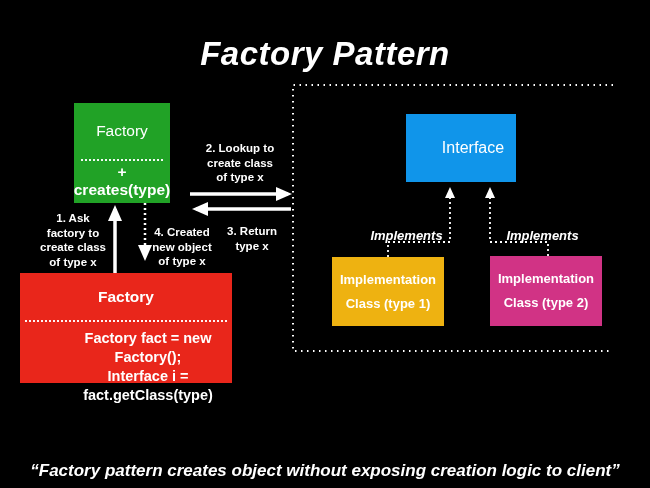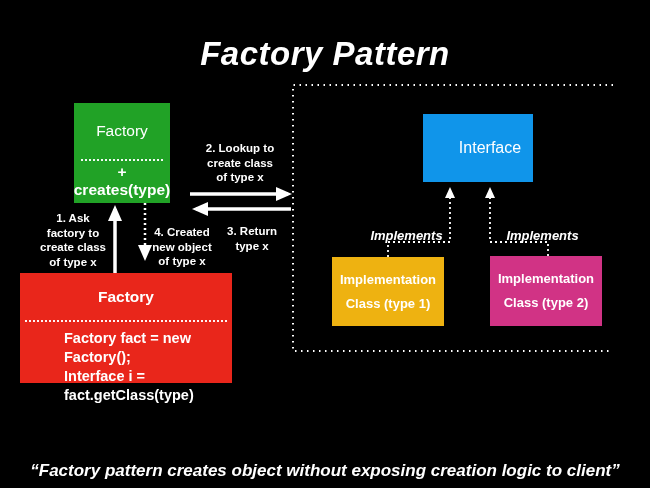--- a/index.html
+++ b/index.html
@@ -19,42 +19,42 @@
     margin-top:11px;
   }
   .overlay{position:absolute;left:0;top:0;pointer-events:none;}
   .node{
     position:absolute;
     color:#fff;font-weight:700;text-align:center;
     box-sizing:border-box;
   }
   .node-factory{left:74px;top:103px;width:96px;height:100px;background:#21a226;}
   .node-client{left:20px;top:273px;width:212px;height:110px;background:#e9261b;}
-  .node-interface{left:423px;top:114px;width:110px;height:68px;background:#1095ea;
+  .node-interface{left:406px;top:114px;width:110px;height:68px;background:#1095ea;
     display:flex;align-items:center;justify-content:center;font-size:16px;font-weight:400;padding-left:24px;}
   .node-impl1{left:332px;top:257px;width:112px;height:69px;background:#eeb211;}
   .node-impl2{left:490px;top:256px;width:112px;height:70px;background:#d13385;}
   .impl-label{
     display:flex;align-items:center;justify-content:center;
     width:100%;height:100%;
     font-size:13px;line-height:24px;font-weight:700;
     white-space:pre-line;
   }
   .factory-title{height:56px;display:flex;align-items:center;justify-content:center;
     font-size:15.5px;font-weight:400;}
   .factory-sep{border-top:2px dotted rgba(255,255,255,.95);margin:0 7px;}
   .factory-method{height:40px;display:flex;align-items:center;justify-content:center;
     font-size:15.5px;font-weight:700;}
   .client-title{height:47px;display:flex;align-items:center;justify-content:center;
     font-size:15.5px;font-weight:700;}
   .client-sep{border-top:2px dotted rgba(255,255,255,.95);margin:0 5px;}
   .client-code{
     padding-top:7px;
     font-size:14.5px;line-height:19px;font-weight:700;
-    white-space:pre-line;text-align:left;padding-left:44px;
+    white-space:pre-line;text-align:center;padding-left:44px;
   }
   .edge-label{
     position:absolute;
     font-size:11.5px;line-height:14.5px;font-weight:700;
     text-align:center;white-space:pre-line;
   }
   .lbl-ask{left:25px;top:211px;width:96px;}
   .lbl-lookup{left:192px;top:141px;width:96px;}
   .lbl-return{left:204px;top:224px;width:96px;}
   .lbl-created{left:134px;top:225px;width:96px;}

